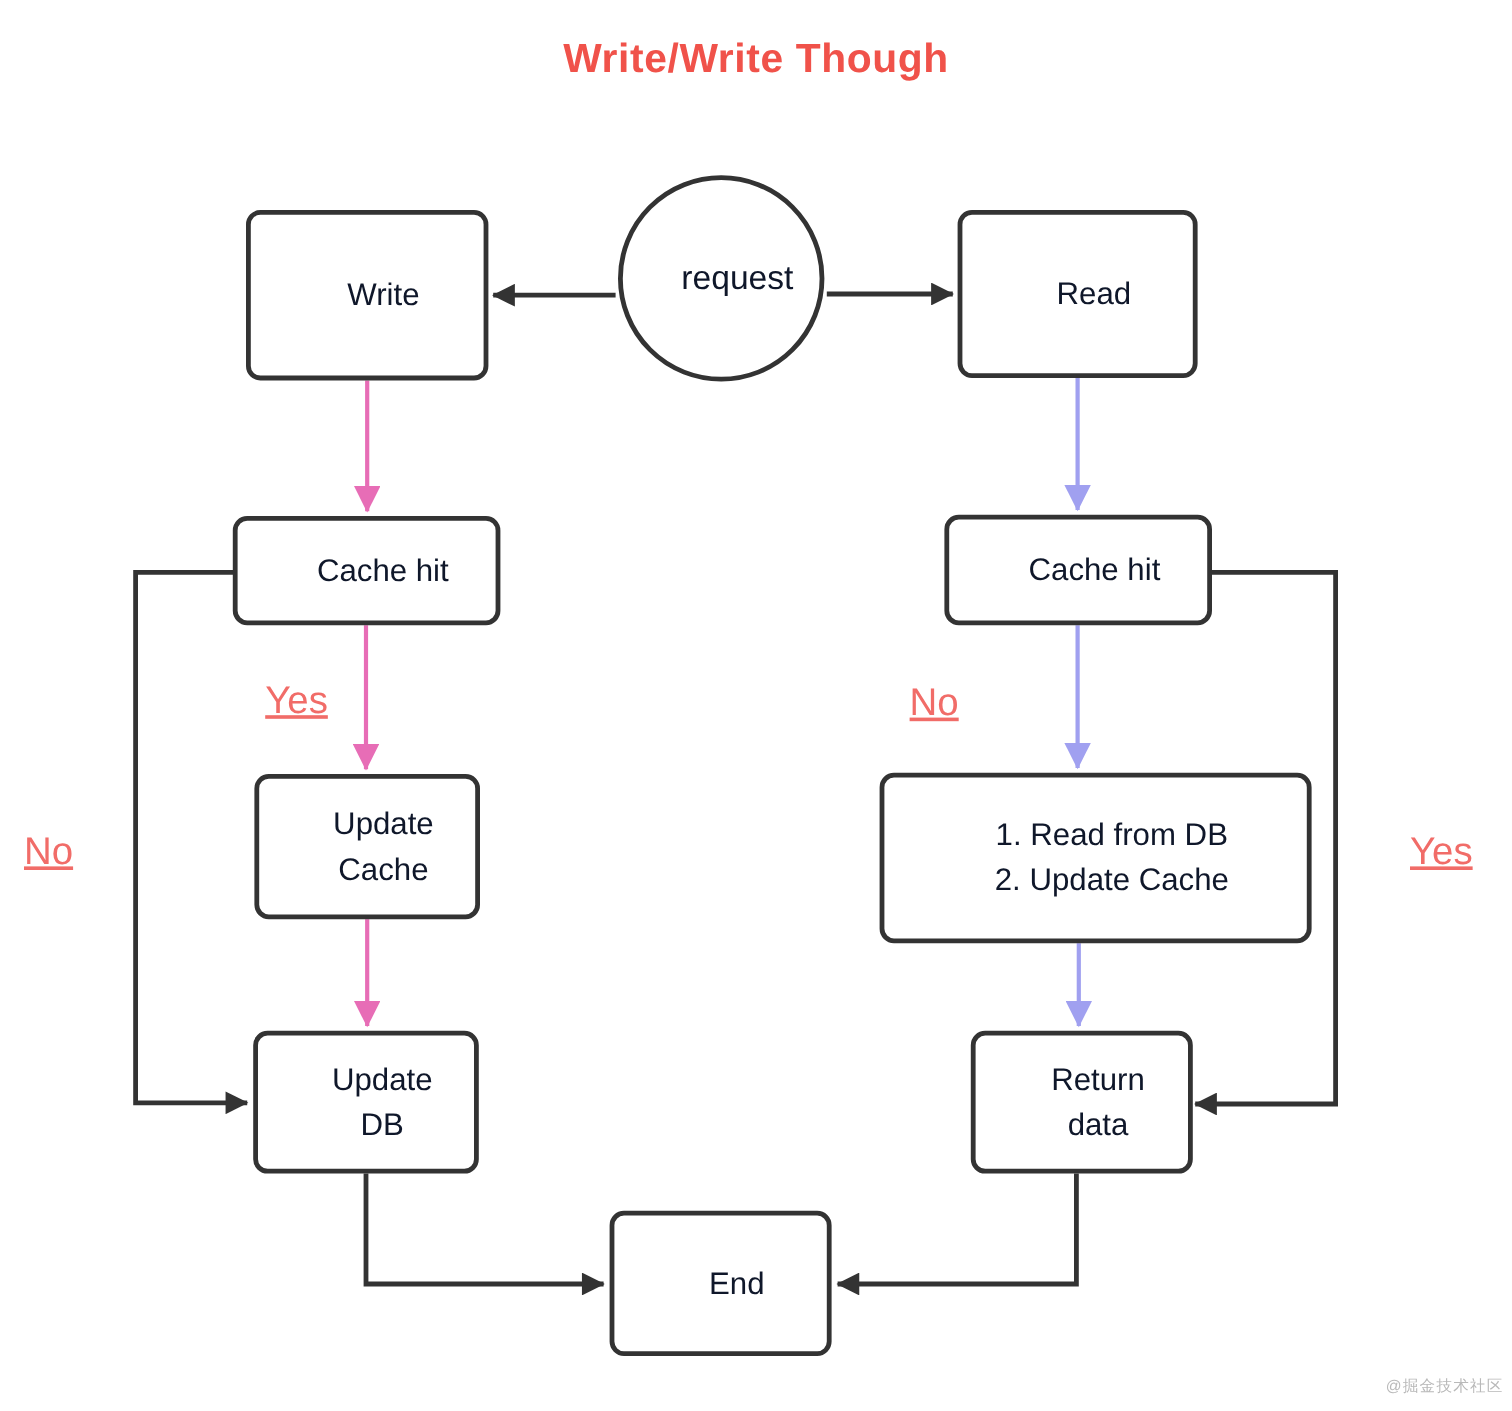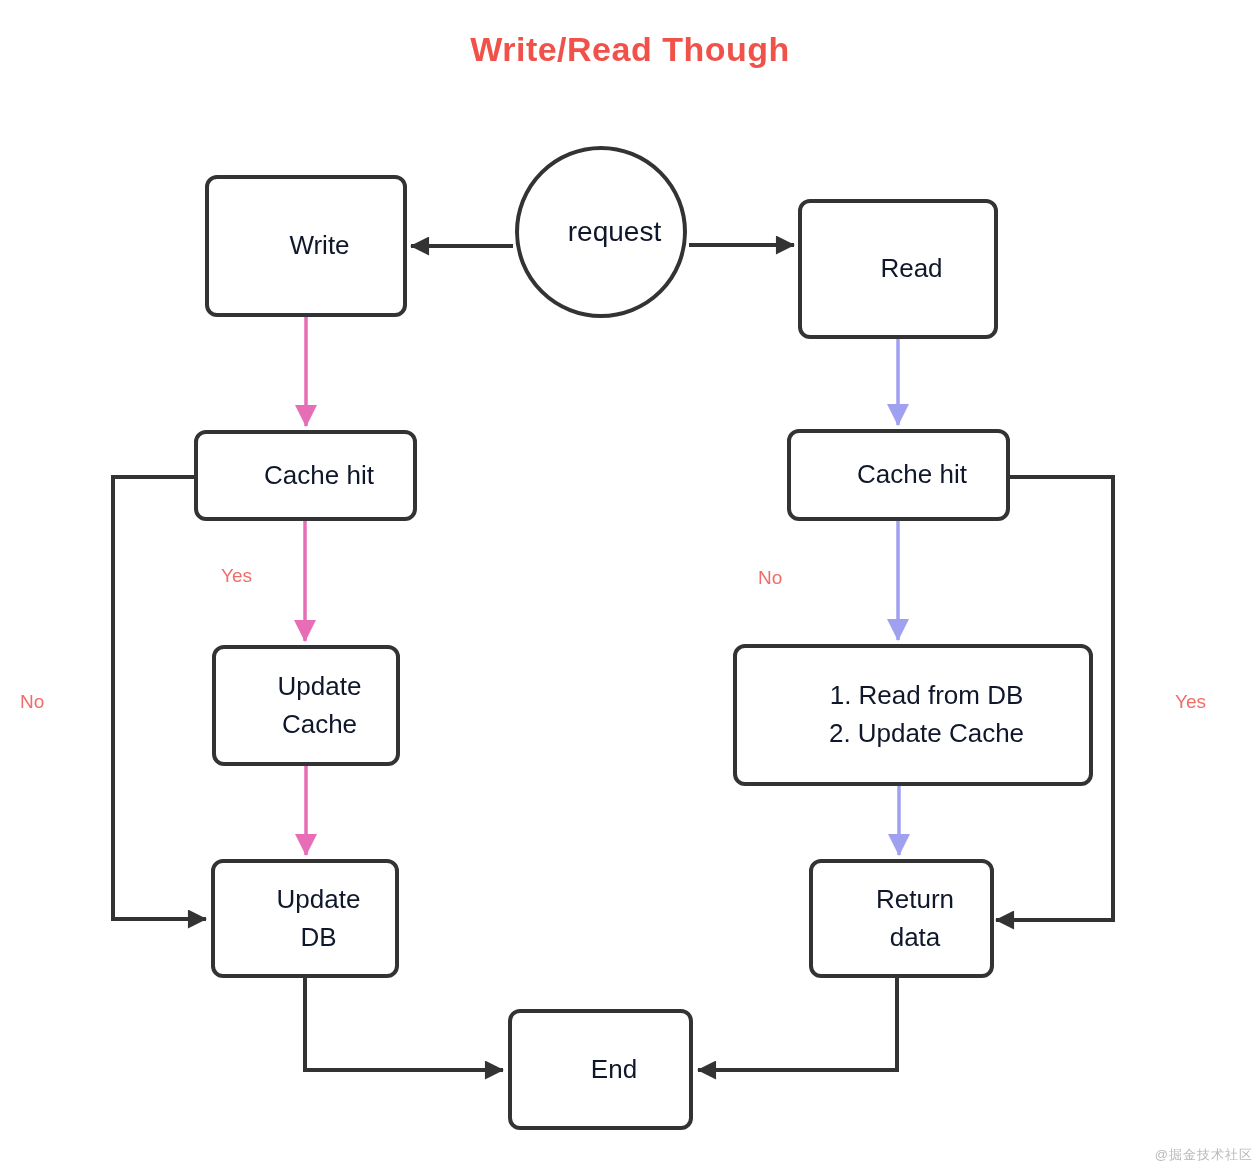--- a/index.html
+++ b/index.html
@@ -47,38 +47,39 @@
     align-items:center;
     justify-content:center;
     font-size:26px;
     color:#0f172a;
     text-align:center;
     white-space:pre-line;
     line-height:1.45;
     padding-left:27px;
   }
   .node-write{left:205px;top:175px;width:202px;height:142px;}
-  .node-read{left:798px;top:175px;width:200px;height:140px;margin-top:24px;}
+  .node-read{left:798px;top:175px;width:200px;height:140px;}
   .node-request{
     left:515px;top:146px;width:172px;height:172px;
     border-radius:50%;
     font-size:28px;
   }
   .node-cache-hit-left{left:194px;top:430px;width:223px;height:91px;}
   .node-cache-hit-right{left:787px;top:429px;width:223px;height:92px;}
   .node-update-cache{left:212px;top:645px;width:188px;height:121px;}
   .node-read-db{left:733px;top:644px;width:360px;height:142px;}
   .node-update-db{left:211px;top:859px;width:188px;height:119px;}
   .node-return-data{left:809px;top:859px;width:185px;height:119px;}
   .node-end{left:508px;top:1009px;width:185px;height:121px;}
 
   .edge-label{
     position:absolute;
-    font-size:19px;
+    font-size:32px;
     color:var(--label-red);
+    text-decoration:underline;
   }
   .label-yes-left{left:221px;top:565px;}
   .label-no-right{left:758px;top:567px;}
   .label-no-left{left:20px;top:691px;}
   .label-yes-right{left:1175px;top:691px;}
 
   .watermark{
     position:absolute;
     right:7px;
     bottom:12px;
@@ -117,21 +118,21 @@
     <path class="wire-purple" d="M 898 521 L 898 640" marker-end="url(#au)"></path>
     <path class="wire-purple" d="M 899 786 L 899 855" marker-end="url(#au)"></path>
 
     <path class="wire-black" d="M 196 477 L 113 477 L 113 919 L 206 919" marker-end="url(#ab)"></path>
     <path class="wire-black" d="M 1008 477 L 1113 477 L 1113 920 L 996 920" marker-end="url(#ab)"></path>
 
     <path class="wire-black" d="M 305 978 L 305 1070 L 503 1070" marker-end="url(#ab)"></path>
     <path class="wire-black" d="M 897 978 L 897 1070 L 698 1070" marker-end="url(#ab)"></path>
   </svg>
 
-  <div class="diagram-title">Write/Read Though</div>
+  <div class="diagram-title">Write/Write Though</div>
 
   <div class="node node-write">Write</div>
   <div class="node node-request">request</div>
   <div class="node node-read">Read</div>
 
   <div class="node node-cache-hit-left">Cache hit</div>
   <div class="node node-cache-hit-right">Cache hit</div>
 
   <div class="node node-update-cache">Update
 Cache</div>

